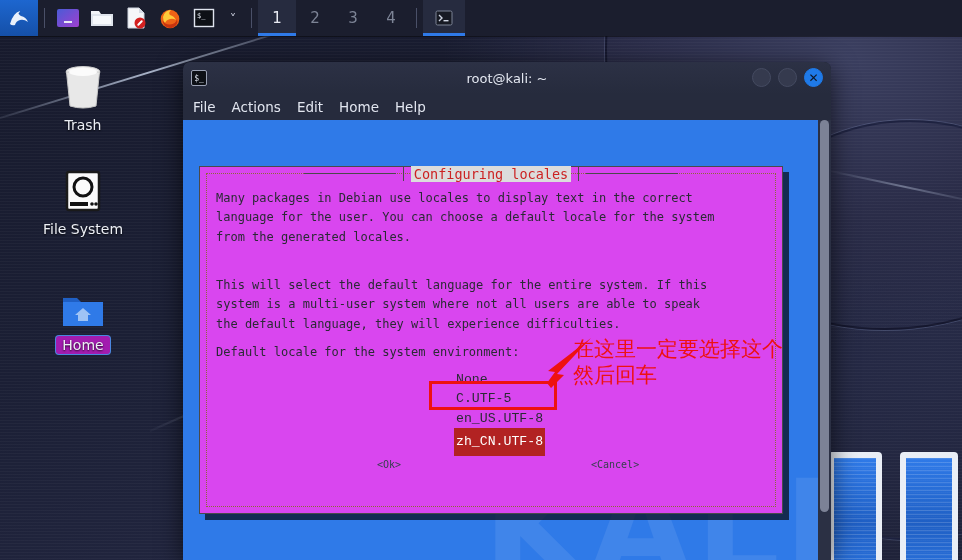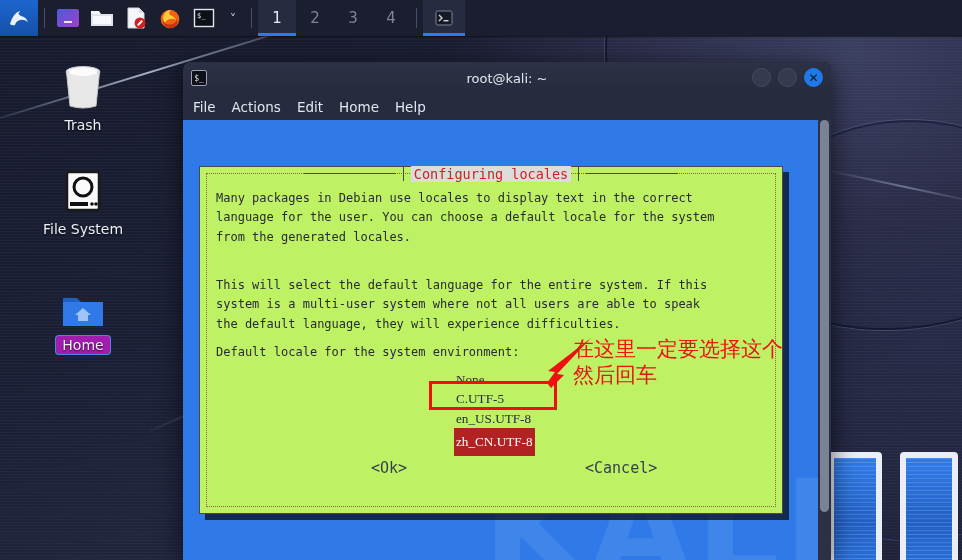--- a/index.html
+++ b/index.html
@@ -239,21 +239,21 @@
     left: 2px; right: 2px; top: 0; bottom: 48px;
     background: #7c8296;
     border-radius: 5px;
   }
 
   
   #dialog {
     position: absolute;
     left: 16px; top: 46px;
     width: 584px; height: 348px;
-    background: #bef264;
+    background: #d946ef;
     border: 1px solid #4a4a4a;
     z-index: 20;
     box-shadow: 6px 6px 0 rgba(10,12,22,0.72);
   }
   #dialog .inner {
     position: absolute;
     left: 6px; top: 6px; right: 6px; bottom: 6px;
     border: 1px dotted #8a6a3a;
     outline: 1px solid transparent;
   }
@@ -295,40 +295,41 @@
     line-height: 19.4px;
     white-space: pre;
   }
   #para1 { top: 22px; }
   #para2 { top: 99px; margin-top: 10px; }
   #para3 { top: 176px; }
 
   #locales {
     position: absolute;
     left: 256px; top: 203px;
-    font-family: Liberation Serif, serif;
+    font-family: Liberation Mono, monospace;
     font-size: 13.2px;
     line-height: 19.4px;
     color: #2a2a34;
   }
   #locales .row { white-space: pre; }
   #locales .row.sel {
     background: #b22222;
     color: #ffffff;
     display: inline-block;
     padding: 4px 2px;
     margin-left: -2px;
   }
 
   .dlg-btn {
     position: absolute;
     top: 292px;
     color: #36404e;
     font-family: "DejaVu Sans Mono", monospace;
-    font-size: 15px;
+    font-size: 10px;
+    margin-left: 6px;
   }
   #btn-ok { left: 171px; }
   #btn-cancel { left: 385px; }
 
   
   #annot-box {
     position: absolute;
     left: 429px; top: 381px;
     width: 128px; height: 29px;
     border: 3px solid #ee1111;

